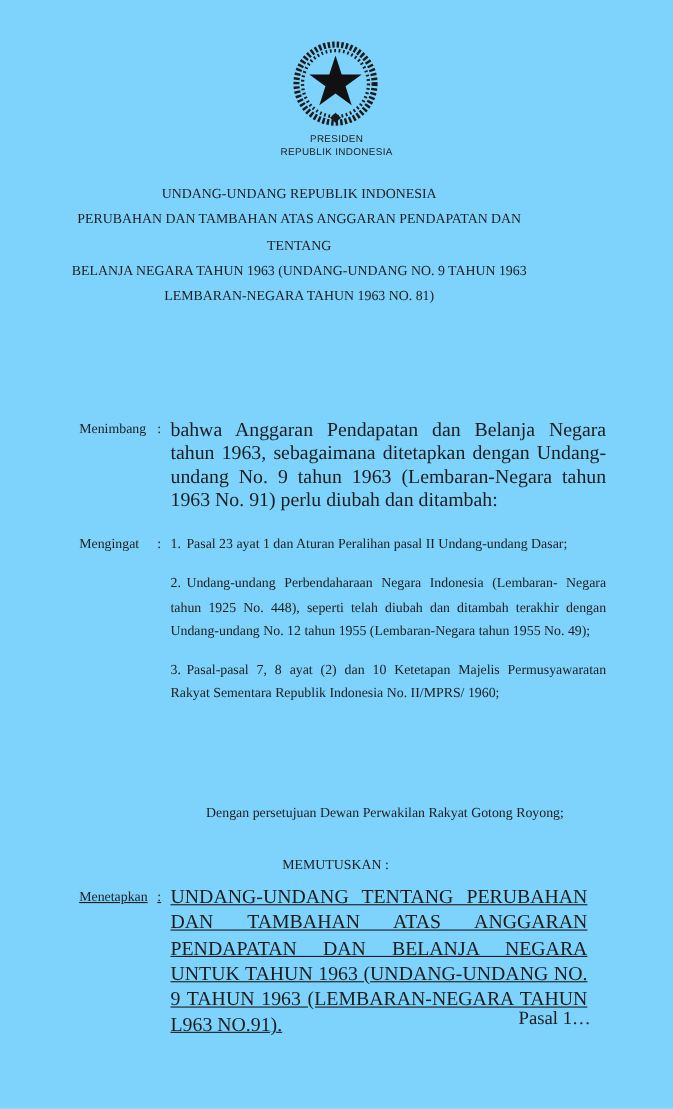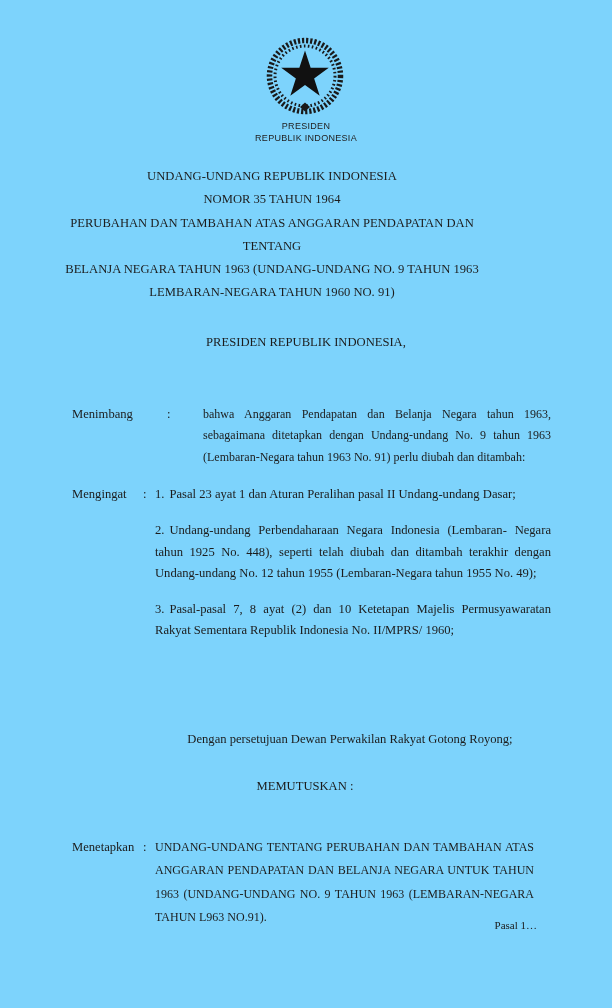--- a/index.html
+++ b/index.html
@@ -25,44 +25,44 @@
   }
   .salutation{
     position:absolute;left:0;top:331px;width:612px;text-align:center;
     font-size:12.6px;line-height:23px;
   }
 
   
   .clause{position:absolute;left:72px;display:grid;grid-template-columns:71px 12px 1fr;}
   .clause .label{font-size:12.6px;line-height:21.3px;}
   .clause .colon{font-size:12.6px;line-height:21.3px;}
-  .clause .body{font-size:12px;line-height:21.3px;text-align:justify;}
+  .clause .body{font-size:18px;line-height:21.3px;text-align:justify;}
 
-  .menimbang{top:404px;width:479px;gap:24px;}
+  .menimbang{top:380px;width:479px;}
   .mengingat{top:484px;width:479px;}
   .mengingat .li{margin-bottom:15px;text-align:justify;font-size:12.6px;line-height:21.3px;}
   .mengingat .li:last-child{margin-bottom:0;}
   .mengingat .num{margin-right:5px;}
 
   .approval{
     position:absolute;left:0;top:728px;width:612px;text-align:center;
     font-size:12.6px;line-height:22px;padding-left:44px;
   }
   .memutuskan{
     position:absolute;left:0;top:775px;width:610px;text-align:center;
     font-size:12.6px;line-height:22px;
   }
 
-  .menetapkan{top:836px;width:462px;}
+  .menetapkan{top:804px;width:462px;text-decoration:underline;}
   .menetapkan .label,.menetapkan .colon{line-height:23.3px;}
   .menetapkan .body{line-height:23.3px;}
 
   .footer-pasal{
     position:absolute;top:915px;right:75px;
-    font-size:11px;line-height:21px;
+    font-size:17px;line-height:21px;
   }
 </style>
 </head>
 <body>
 
 <div class="page">
 
   <div class="seal">
     <svg width="78" height="78" viewBox="0 0 78 78" aria-hidden="true">
       <circle cx="39" cy="39" r="35.5" fill="none" stroke="#1a1a1a" stroke-width="5.5" stroke-dasharray="2.2 1.9"></circle>
@@ -71,28 +71,26 @@
       <path d="M34 70 L39 65.5 L44 70 L39 74.5 Z" fill="#1a1a1a"></path>
     </svg>
   </div>
   <div class="seal-caption">
     <div>PRESIDEN</div>
     <div>REPUBLIK INDONESIA</div>
   </div>
 
   <div class="title-block">
     <div>UNDANG-UNDANG REPUBLIK INDONESIA</div>
-    <div>NOMOR 35 TAHUN 1964</div>
     <div>PERUBAHAN DAN TAMBAHAN ATAS ANGGARAN PENDAPATAN DAN</div>
     <div>TENTANG</div>
     <div>BELANJA NEGARA TAHUN 1963 (UNDANG-UNDANG NO. 9 TAHUN 1963</div>
-    <div>LEMBARAN-NEGARA TAHUN 1960 NO. 91)</div>
+    <div>LEMBARAN-NEGARA TAHUN 1963 NO. 81)</div>
   </div>
 
-  <div class="salutation">PRESIDEN REPUBLIK INDONESIA,</div>
 
   <div class="clause menimbang">
     <span class="label">Menimbang</span>
     <span class="colon">:</span>
     <div class="body">bahwa Anggaran Pendapatan dan Belanja Negara tahun 1963, sebagaimana ditetapkan dengan Undang-undang No. 9 tahun 1963 (Lembaran-Negara tahun 1963 No. 91) perlu diubah dan ditambah:</div>
   </div>
 
   <div class="clause mengingat">
     <span class="label">Mengingat</span>
     <span class="colon">:</span>

